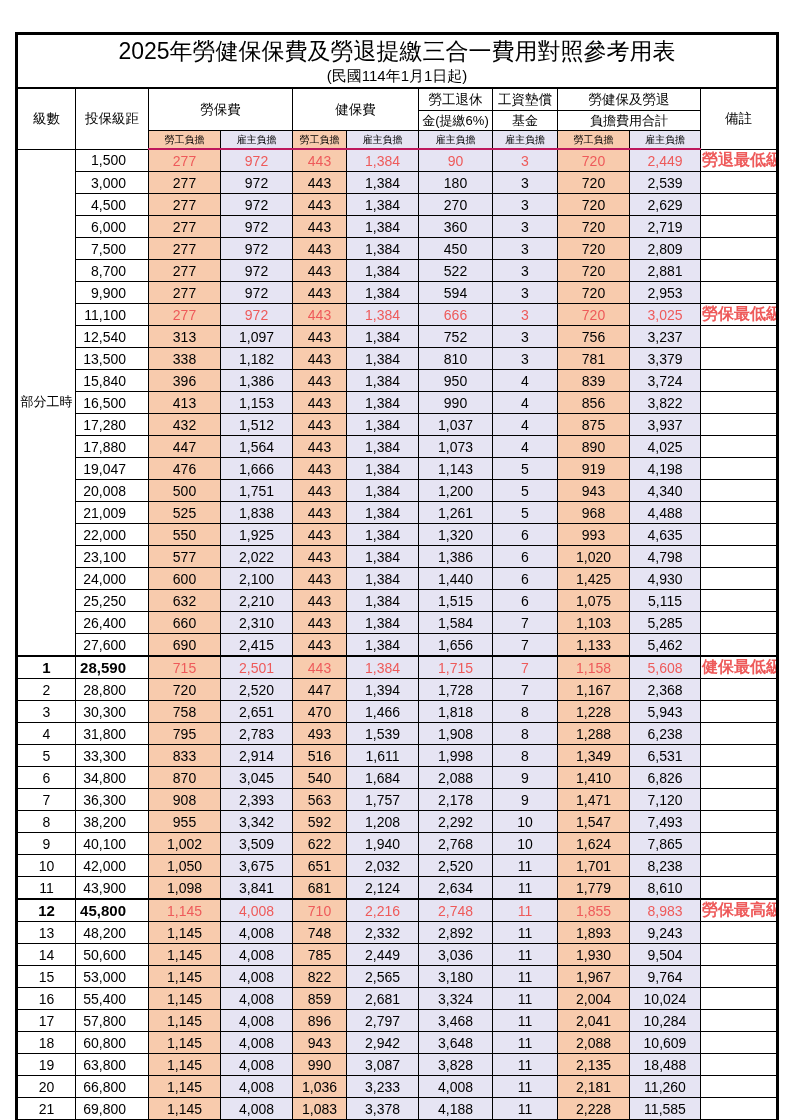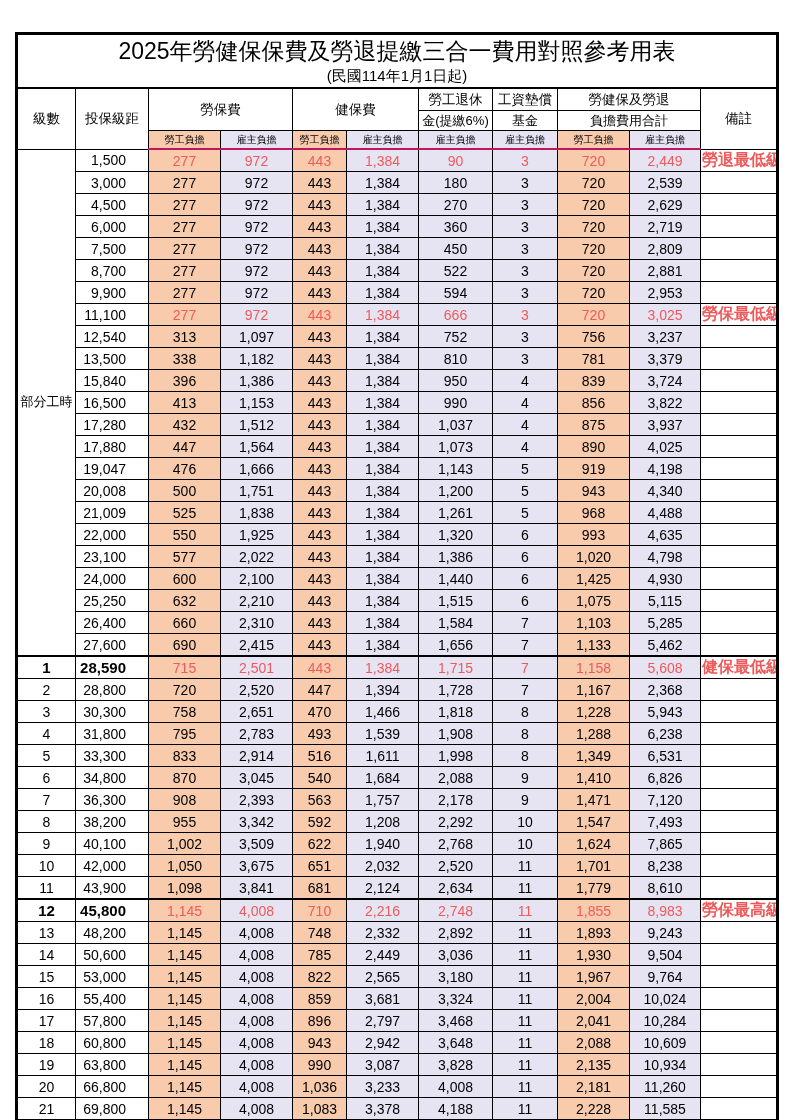--- a/index.html
+++ b/index.html
@@ -562,21 +562,21 @@
           <td class="emp">1,967</td>
           <td class="er">9,764</td>
           <td class="remark"></td>
         </tr>
         <tr>
           <td class="level">16</td>
           <td class="bracket">55,400</td>
           <td class="emp">1,145</td>
           <td class="er">4,008</td>
           <td class="emp">859</td>
-          <td class="er">3,681</td>
+          <td class="er">2,681</td>
           <td class="er">3,324</td>
           <td class="er">11</td>
           <td class="emp">2,004</td>
           <td class="er">10,024</td>
           <td class="remark"></td>
         </tr>
         <tr>
           <td class="level">17</td>
           <td class="bracket">57,800</td>
           <td class="emp">1,145</td>
@@ -605,21 +605,21 @@
         <tr>
           <td class="level">19</td>
           <td class="bracket">63,800</td>
           <td class="emp">1,145</td>
           <td class="er">4,008</td>
           <td class="emp">990</td>
           <td class="er">3,087</td>
           <td class="er">3,828</td>
           <td class="er">11</td>
           <td class="emp">2,135</td>
-          <td class="er">10,934</td>
+          <td class="er">18,488</td>
           <td class="remark"></td>
         </tr>
         <tr>
           <td class="level">20</td>
           <td class="bracket">66,800</td>
           <td class="emp">1,145</td>
           <td class="er">4,008</td>
           <td class="emp">1,036</td>
           <td class="er">3,233</td>
           <td class="er">4,008</td>

